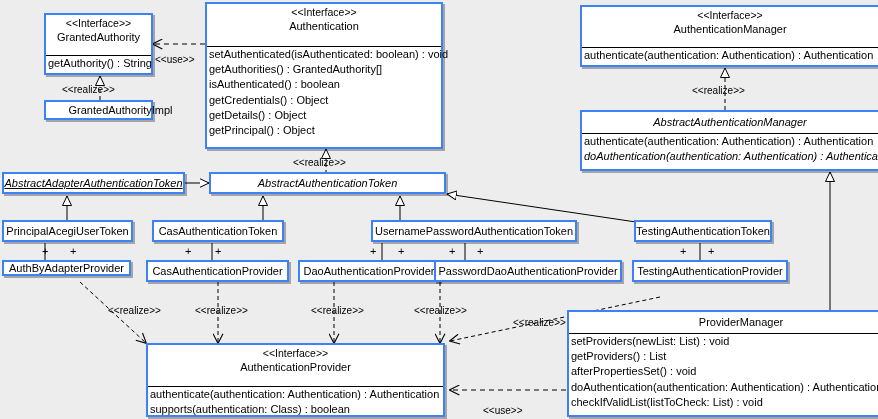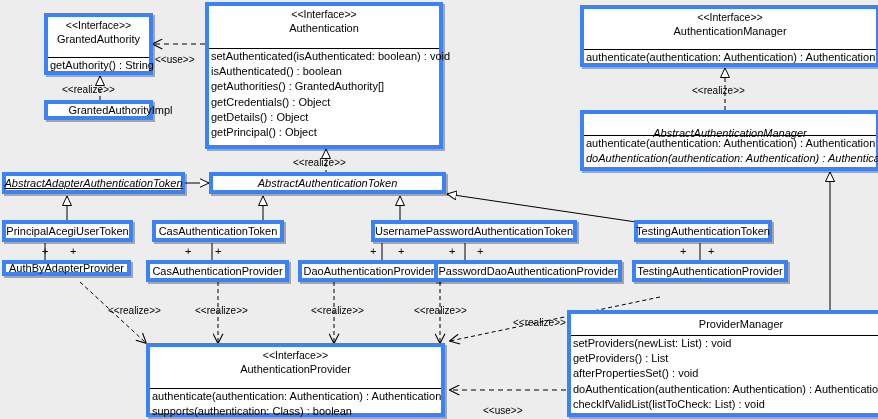--- a/index.html
+++ b/index.html
@@ -17,21 +17,21 @@
   #diagram {
     position: absolute;
     left: 0; top: 0;
     width: 878px;
     height: 419px;
   }
   .uml-box {
     position: absolute;
     box-sizing: border-box;
     background: #ffffff;
-    border: 4px solid #3b82f6;
+    border: 2px solid #3b82f6;
     box-shadow: 2px 2px 0 rgba(0,0,0,0.30);
     z-index: 5;
   }
   .sect {
     box-sizing: border-box;
   }
   .sect + .sect {
     border-top: 1px solid #000000;
   }
   .hdr {
@@ -202,40 +202,40 @@
     </div>
   </div>
 
   <div class="uml-box" style="left:205px; top:2px; width:238px; height:147px;">
     <div class="sect hdr" style="height:42px;">
       <div class="stereo">&lt;&lt;Interface&gt;&gt;</div>
       <div class="cname">Authentication</div>
     </div>
     <div class="sect members" style="height:105px;">
       <div class="member">setAuthenticated(isAuthenticated: boolean) : void</div>
+      <div class="member">getAuthorities() : GrantedAuthority[]</div>
       <div class="member">isAuthenticated() : boolean</div>
-      <div class="member">getAuthorities() : GrantedAuthority[]</div>
       <div class="member">getCredentials() : Object</div>
       <div class="member">getDetails() : Object</div>
       <div class="member">getPrincipal() : Object</div>
     </div>
   </div>
 
   <div class="uml-box" style="left:580px; top:5px; width:300px; height:62px;">
     <div class="sect hdr" style="height:40px;">
       <div class="stereo">&lt;&lt;Interface&gt;&gt;</div>
       <div class="cname">AuthenticationManager</div>
     </div>
     <div class="sect members" style="height:21px;">
       <div class="member">authenticate(authentication: Authentication) : Authentication</div>
     </div>
   </div>
 
   <div class="uml-box" style="left:580px; top:110px; width:300px; height:61px;">
-    <div class="sect hdr" style="height:21px; padding-top:12px;">
+    <div class="sect hdr" style="height:21px; padding-top:3px;">
       <div class="cname italic">AbstractAuthenticationManager</div>
     </div>
     <div class="sect members" style="height:39px;">
       <div class="member">authenticate(authentication: Authentication) : Authentication</div>
       <div class="member italic">doAuthentication(authentication: Authentication) : Authentication</div>
     </div>
   </div>
 
   <div class="uml-box compact" style="left:2px; top:172px; width:183px; height:22px;text-decoration:underline;">
     <div class="sect single">

